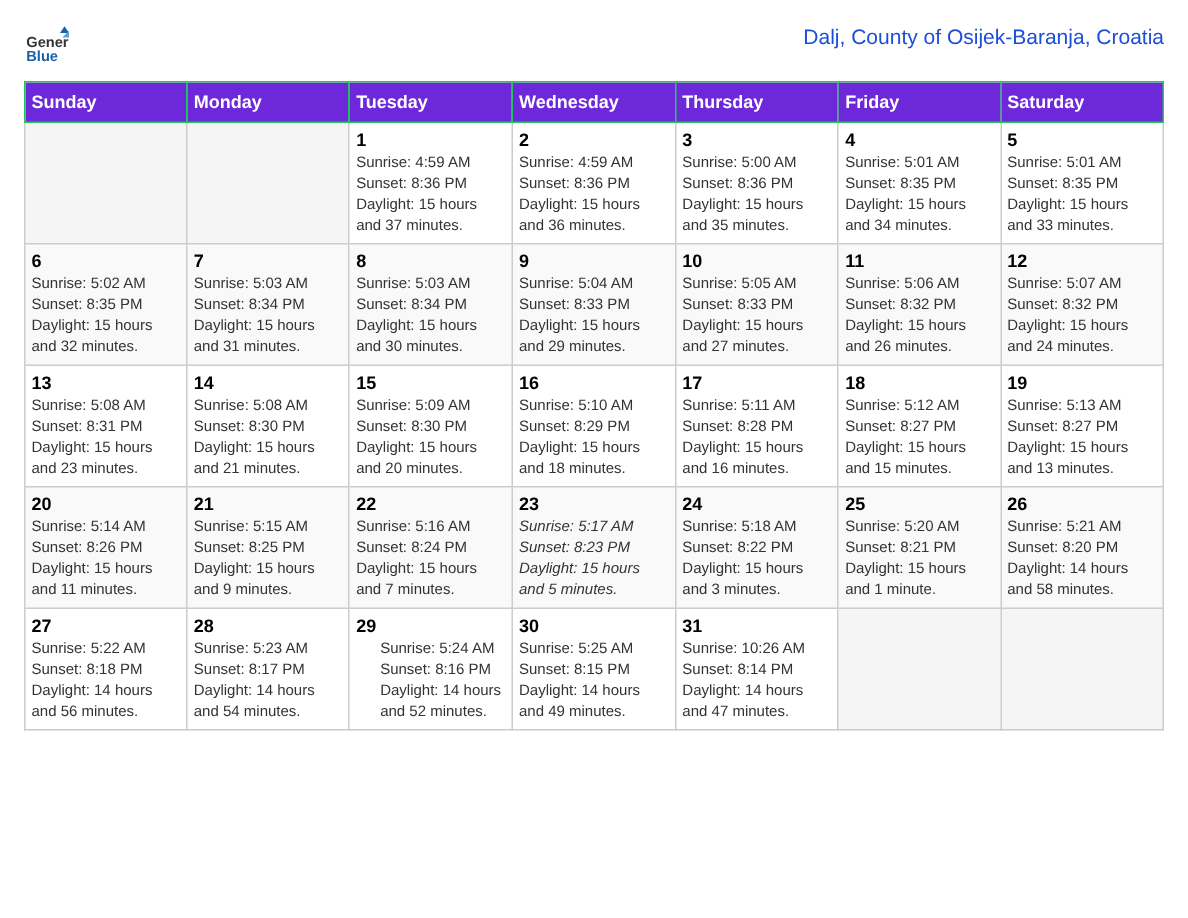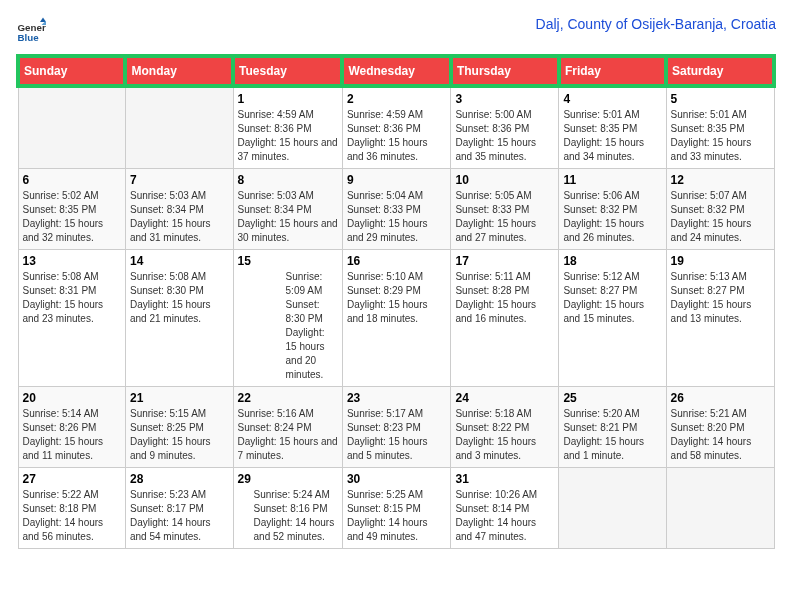--- a/index.html
+++ b/index.html
@@ -36,26 +36,26 @@
     .subtitle {
       font-size: 14px;
       color: #1d4ed8;
     }
     table {
       width: 100%;
       border-collapse: collapse;
       font-size: 11px;
     }
     thead tr th {
-      background-color: #ef4444;
+      background-color: #6d28d9;
       color: #fff;
       padding: 6px 4px;
       text-align: left;
       font-size: 12px;
-      border: 4px solid #22c55e;
+      border: 1px solid #22c55e;
     }
     tbody tr td {
       border: 1px solid #ccc;
       padding: 4px;
       vertical-align: top;
       width: 110px;
       min-height: 80px;
       background: #fff;
     }
     tbody tr:nth-child(even) td {
@@ -192,21 +192,21 @@
 Daylight: 15 hours and 23 minutes.</div>
         </td>
         <td>
           <span class="day-num">14</span>
           <div class="day-info" style="white-space: pre-line;">Sunrise: 5:08 AM
 Sunset: 8:30 PM
 Daylight: 15 hours and 21 minutes.</div>
         </td>
         <td>
           <span class="day-num">15</span>
-          <div class="day-info" style="white-space: pre-line; margin-left: 48px;">Sunrise: 5:09 AM
+          <div class="day-info" style="white-space: pre-line;">Sunrise: 5:09 AM
 Sunset: 8:30 PM
 Daylight: 15 hours and 20 minutes.</div>
         </td>
         <td>
           <span class="day-num">16</span>
           <div class="day-info" style="white-space: pre-line;">Sunrise: 5:10 AM
 Sunset: 8:29 PM
 Daylight: 15 hours and 18 minutes.</div>
         </td>
         <td>
@@ -242,21 +242,21 @@
 Daylight: 15 hours and 9 minutes.</div>
         </td>
         <td>
           <span class="day-num">22</span>
           <div class="day-info" style="white-space: pre-line;">Sunrise: 5:16 AM
 Sunset: 8:24 PM
 Daylight: 15 hours and 7 minutes.</div>
         </td>
         <td>
           <span class="day-num">23</span>
-          <div class="day-info" style="white-space: pre-line;">Sunrise: 5:17 AM
+          <div class="day-info" style="white-space: pre-line; font-style: italic;">Sunrise: 5:17 AM
 Sunset: 8:23 PM
 Daylight: 15 hours and 5 minutes.</div>
         </td>
         <td>
           <span class="day-num">24</span>
           <div class="day-info" style="white-space: pre-line;">Sunrise: 5:18 AM
 Sunset: 8:22 PM
 Daylight: 15 hours and 3 minutes.</div>
         </td>
         <td>

